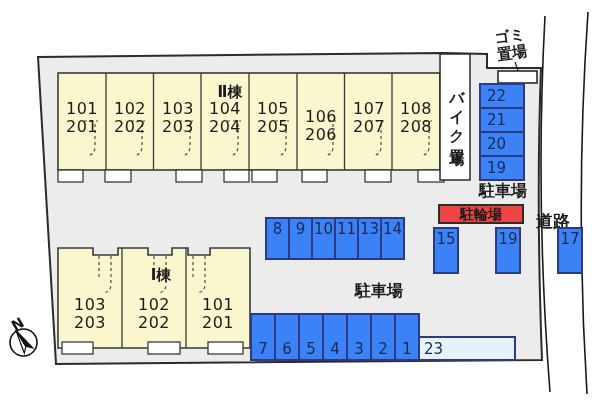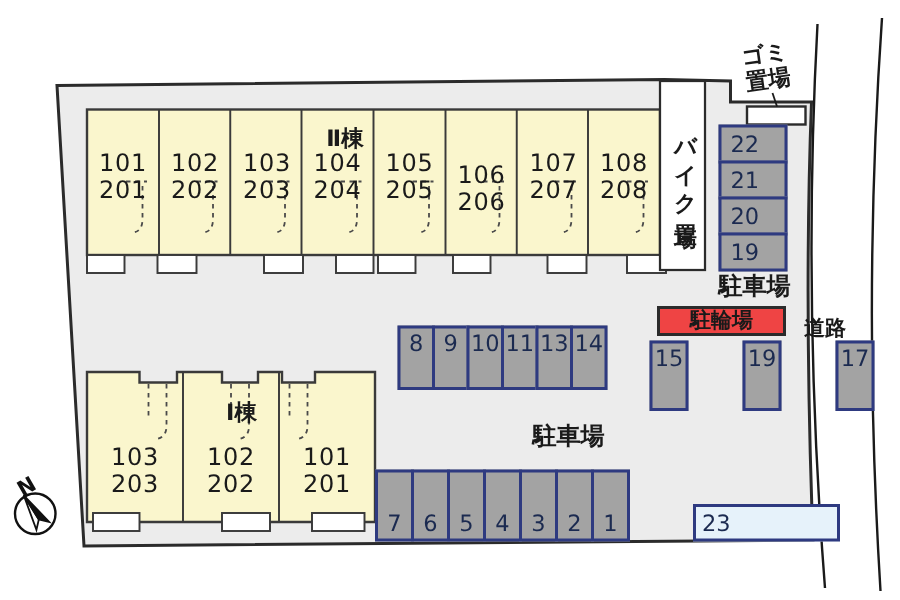--- a/index.html
+++ b/index.html
@@ -10,21 +10,21 @@
   .stage svg{position:absolute;left:0;top:0;}
   .abs{position:absolute;box-sizing:border-box;}
   .unit{
     text-align:center;font-size:16px;line-height:18px;color:#1a1a1a;
     letter-spacing:0.5px;white-space:nowrap;
   }
   .bname{font-size:15px;font-weight:600;text-align:center;white-space:nowrap;}
   .kanji{font-size:16px;font-weight:700;white-space:nowrap;}
   .row{display:flex;}
   .cell{
-    box-sizing:border-box;background:#a3a3a3;border:2px solid #2e3a80;
+    box-sizing:border-box;background:#3b82f6;border:2px solid #2e3a80;
     color:#1b2a50;font-size:15px;
   }
   .cellm{width:25px;height:43px;margin-left:-2px;text-align:center;padding-top:1px;}
   .celll{width:26px;height:47px;margin-left:-2px;text-align:center;padding-top:1px;}
   .cellb{width:26px;height:48px;margin-left:-2px;display:flex;align-items:flex-end;justify-content:center;padding-bottom:1px;}
   .cellv{width:46px;height:26px;margin-top:-2px;padding-left:6px;line-height:23px;}
   .first{margin-left:0;margin-top:0;}
   .cell23{
     box-sizing:border-box;background:#e6f2fa;border:2px solid #2e3a80;
     color:#1b2a50;font-size:15px;line-height:22px;padding-left:4px;
@@ -174,21 +174,21 @@
     <div>ゴミ</div>
     <div>置場</div>
   </div>
 
   <div class="abs vert" style="left:447px;top:80px;height:100px;">バイク置場</div>
 
   <div class="abs kanji" style="left:473px;top:181px;width:60px;text-align:center;">駐車場</div>
 
   <div class="abs whitebox" style="left:438px;top:204px;width:86px;height:20px;">駐輪場</div>
 
-  <div class="abs kanji" style="left:536px;top:210px;font-size:14px;">道路</div>
+  <div class="abs kanji" style="left:536px;top:210px;font-size:17px;">道路</div>
 
   <div class="abs kanji" style="left:350px;top:281px;width:58px;text-align:center;">駐車場</div>
 
   <div class="abs" style="left:479px;top:83px;">
     <div class="cell cellv first">22</div>
     <div class="cell cellv">21</div>
     <div class="cell cellv">20</div>
     <div class="cell cellv">19</div>
   </div>
 
@@ -211,15 +211,15 @@
   <div class="abs row" style="left:250px;top:313px;">
     <div class="cell cellb first">7</div>
     <div class="cell cellb">6</div>
     <div class="cell cellb">5</div>
     <div class="cell cellb">4</div>
     <div class="cell cellb">3</div>
     <div class="cell cellb">2</div>
     <div class="cell cellb">1</div>
   </div>
 
-  <div class="abs cell23" style="left:418px;top:336px;width:98px;height:25px;margin-left:44px;">23</div>
+  <div class="abs cell23" style="left:418px;top:336px;width:98px;height:25px;">23</div>
 
 </div>
 
 </body></html>

